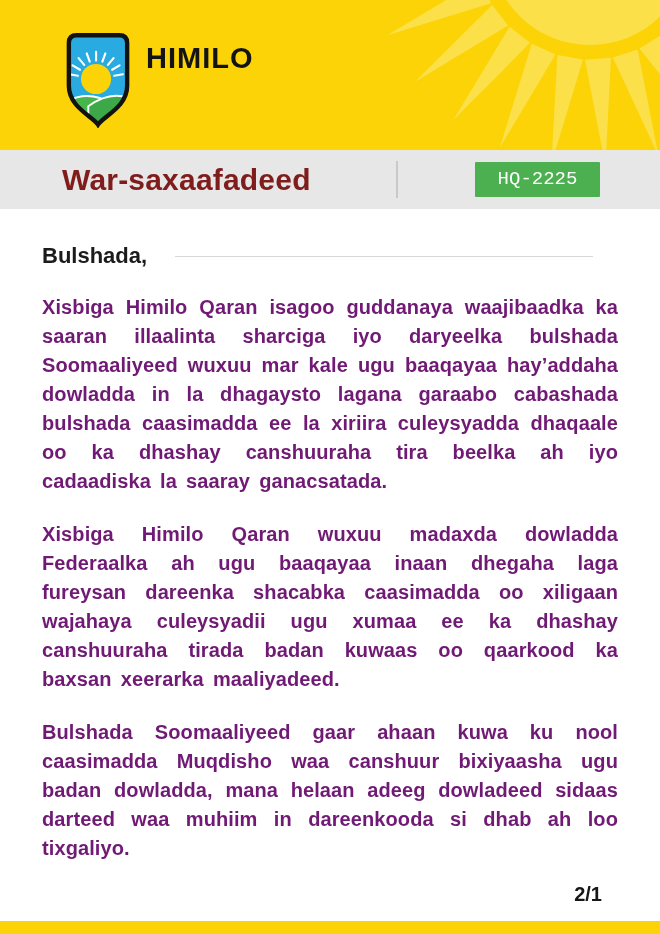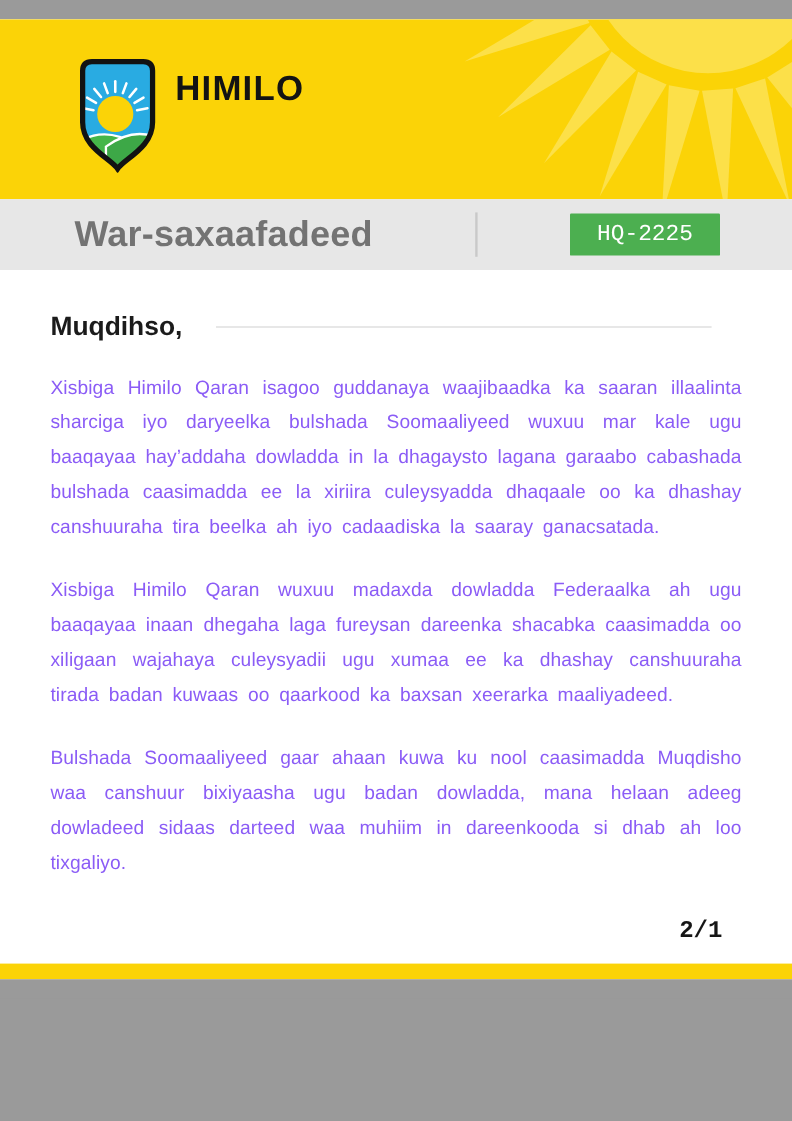--- a/index.html
+++ b/index.html
@@ -1,19 +1,19 @@
 <!DOCTYPE html>
 <html><head>
 <meta charset="utf-8">
 <style>
   html,body{margin:0;padding:0;background:#9a9a9a;}
   .page{
     position:relative;
-    width:660px;height:800px;
-    margin:16px auto;
+    width:660px;height:934px;
+    margin:0 auto;
     background:#ffffff;
     overflow:hidden;
     font-family:"Liberation Sans",sans-serif;
     color:#222;
   }
 
   
   .letterhead{
     position:relative;
     height:150px;
@@ -40,21 +40,21 @@
 
   
   .pressbar{
     position:relative;
     height:59px;
     background:#E7E7E7;
     display:flex;align-items:center;
   }
   .pressbar-title{
     margin:0 0 0 62px;
-    font-size:30px;font-weight:bold;color:#737373;
+    font-size:30px;font-weight:bold;color:#7f1d1d;
     letter-spacing:0.2px;
   }
   .pressbar-divider{
     position:absolute;left:396px;top:11px;
     width:2px;height:37px;background:#c9c9c9;
   }
   .ref-badge{
     position:absolute;left:475px;top:12px;
     width:125px;height:35px;line-height:35px;
     background:#4CAF50;color:#ffffff;
@@ -72,30 +72,30 @@
     font-size:21px;color:#1b1b1b;
   }
   .dateline .city{font-weight:bold;font-size:22px;}
   .dateline .date{margin-left:9px;font-weight:normal;}
   .dateline .rule{
     flex:1;height:0;border-top:1px solid #d8d8d8;
     margin-left:28px;margin-right:25px;
   }
   .doc-body p{
     margin:24px 0 0 0;
-    font-size:16px;line-height:29px;
+    font-size:20px;line-height:29px;
     text-align:justify;
-    color:#8b5cf6;
-    word-spacing:3.5px;letter-spacing:0.1px;
+    color:#701a75;
+    word-spacing:3.5px;letter-spacing:0.1px;font-weight:bold;
   }
 
   
   .page-indicator{
     position:absolute;right:58px;bottom:28px;
-    font-size:20px;font-weight:bold;color:#161616;font-family:Liberation Mono, monospace;
+    font-size:20px;font-weight:bold;color:#161616;
   }
   .footbar{
     position:absolute;left:0;bottom:0;
     width:660px;height:13px;background:#FBD307;
   }
 </style>
 </head>
 <body>
 
 <div class="page">
@@ -153,21 +153,21 @@
   </header>
 
   <div class="pressbar">
     <h1 class="pressbar-title">War-saxaafadeed</h1>
     <div class="pressbar-divider"></div>
     <span class="ref-badge">HQ-2225</span>
   </div>
 
   <main class="doc-body">
     <div class="dateline">
-      <span class="city">Muqdihso,</span>
+      <span class="city">Bulshada,</span>
       <span class="rule"></span>
     </div>
 
     <p>Xisbiga Himilo Qaran isagoo guddanaya waajibaadka ka saaran illaalinta sharciga iyo daryeelka bulshada Soomaaliyeed wuxuu mar kale ugu baaqayaa hay’addaha dowladda in la dhagaysto lagana garaabo cabashada bulshada caasimadda ee la xiriira culeysyadda dhaqaale oo ka dhashay canshuuraha tira beelka ah iyo cadaadiska la saaray ganacsatada.</p>
     <p>Xisbiga Himilo Qaran wuxuu madaxda dowladda Federaalka ah ugu baaqayaa inaan dhegaha laga fureysan dareenka shacabka caasimadda oo xiligaan wajahaya culeysyadii ugu xumaa ee ka dhashay canshuuraha tirada badan kuwaas oo qaarkood ka baxsan xeerarka maaliyadeed.</p>
     <p>Bulshada Soomaaliyeed gaar ahaan kuwa ku nool caasimadda Muqdisho waa canshuur bixiyaasha ugu badan dowladda, mana helaan adeeg dowladeed sidaas darteed waa muhiim in dareenkooda si dhab ah loo tixgaliyo.</p>
   </main>
 
   <div class="page-indicator">2/1</div>
 

